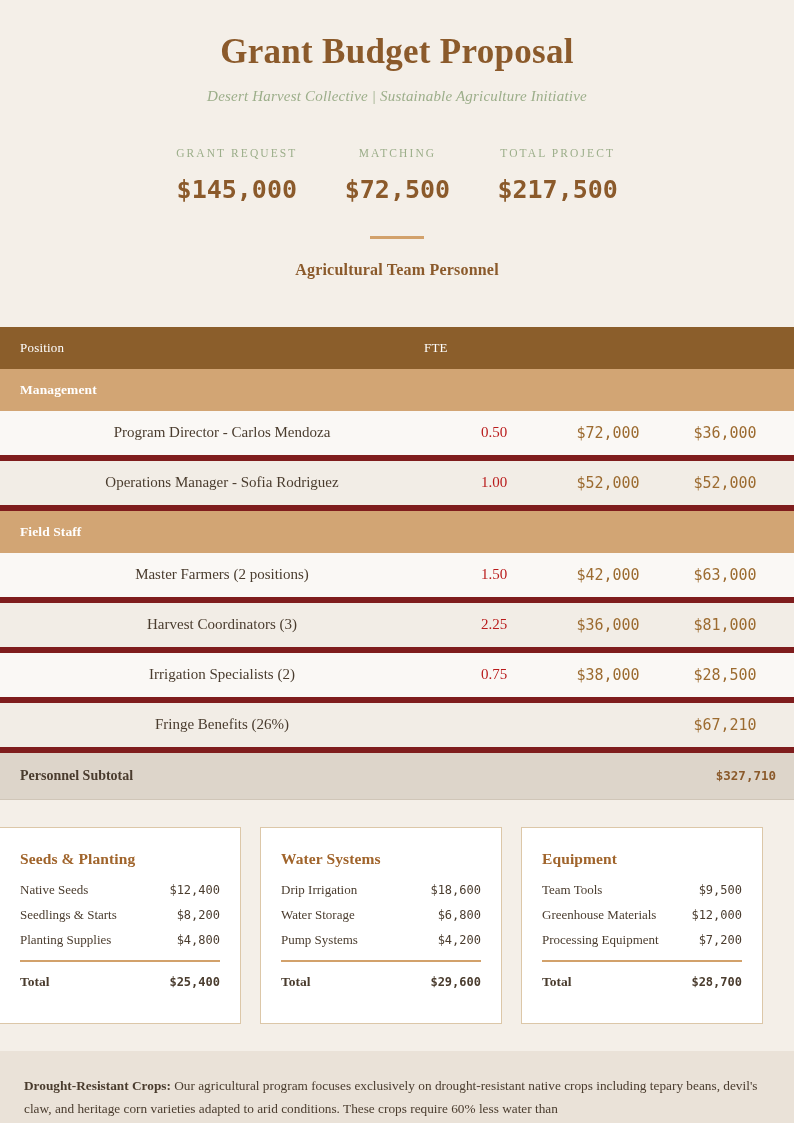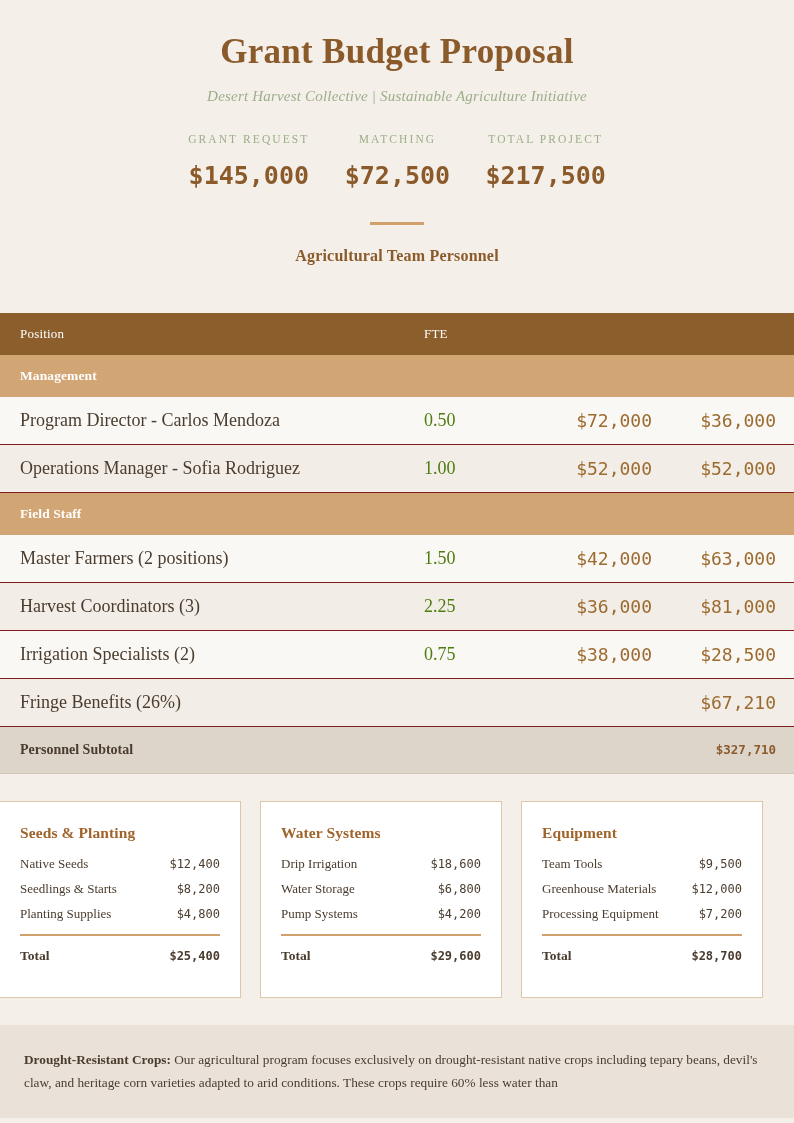--- a/index.html
+++ b/index.html
@@ -38,25 +38,25 @@
   .doc-subtitle {
     font-style: italic;
     font-size: 15px;
     color: #9CAE8A;
     margin-top: 14px;
     letter-spacing: 0.2px;
   }
 
   
   .stats {
-    margin-top: 28px;
+    margin-top: 42px;
     display: flex;
     justify-content: center;
     align-items: flex-start;
-    gap: 0px;
+    gap: 12px;
   }
   .stat {
     padding: 0 14px;
     text-align: center;
     min-width: 120px;
   }
   .stat-label {
     font-size: 11.5px;
     letter-spacing: 2.1px;
     color: #9CAE8A;
@@ -123,28 +123,29 @@
     background: #D2A574;
     color: #FFFFFF;
     font-weight: bold;
     font-size: 13.5px;
     padding: 13px 0 13px 20px;
     letter-spacing: 0.1px;
   }
 
   .data-row td {
     padding: 13px 0;
-    border-bottom: 1px solid #7f1d1d;
-    font-size: 18px;
+    border-bottom: 6px solid #7f1d1d;
+    font-size: 15px;
+    text-align: center;
   }
   .data-row.odd td  { background: #FAF8F5; }
   .data-row.even td { background: #F2EDE6; }
 
   .cell-pos   { padding-left: 20px !important; color: #4A3C2E; }
-  .cell-fte   { color: #4d7c0f; font-family: "Liberation Serif","DejaVu Serif",serif; }
+  .cell-fte   { color: #b91c1c; font-family: "Liberation Serif","DejaVu Serif",serif; }
   .cell-rate  {
     text-align: right;
     padding-right: 22px !important;
     font-family: "DejaVu Sans Mono", "Liberation Mono", monospace;
     font-size: 12px;
     color: #9C6B30;
   }
   .cell-total {
     text-align: right;
     padding-right: 18px !important;

